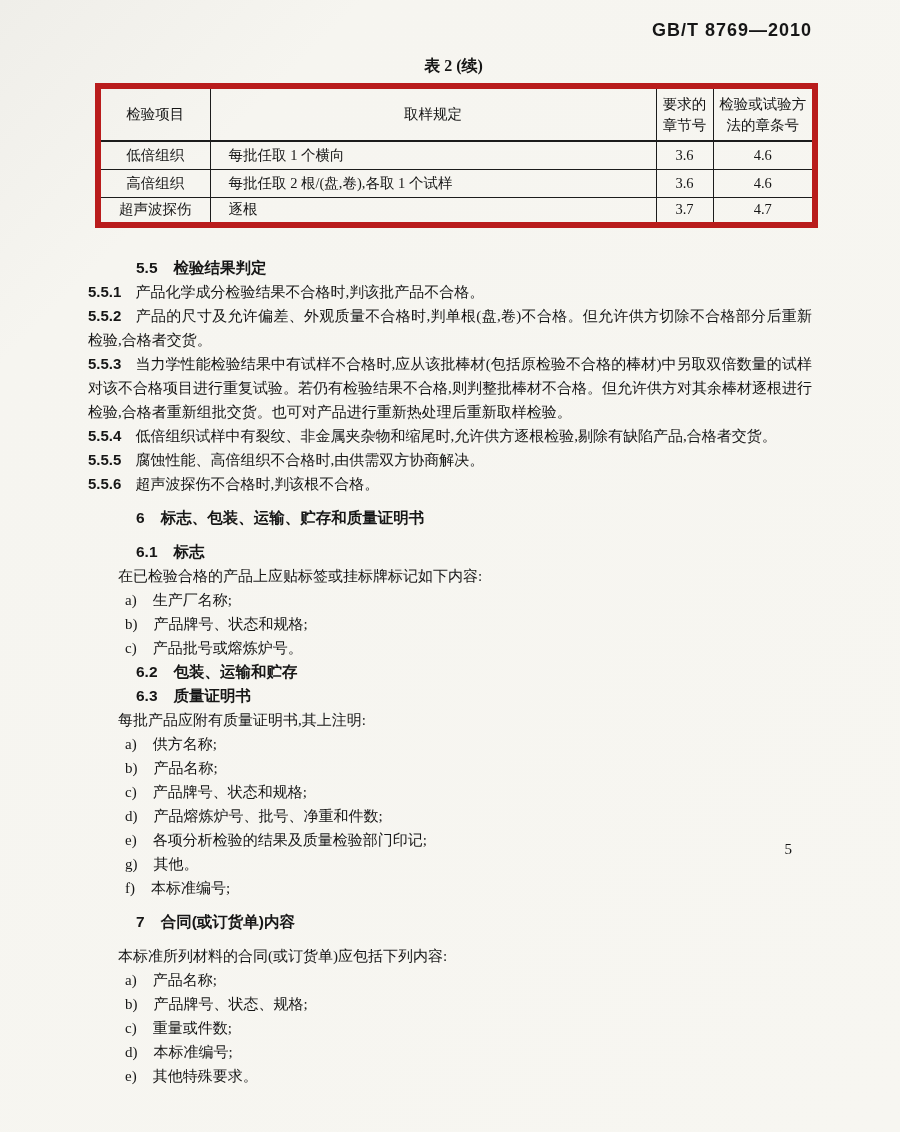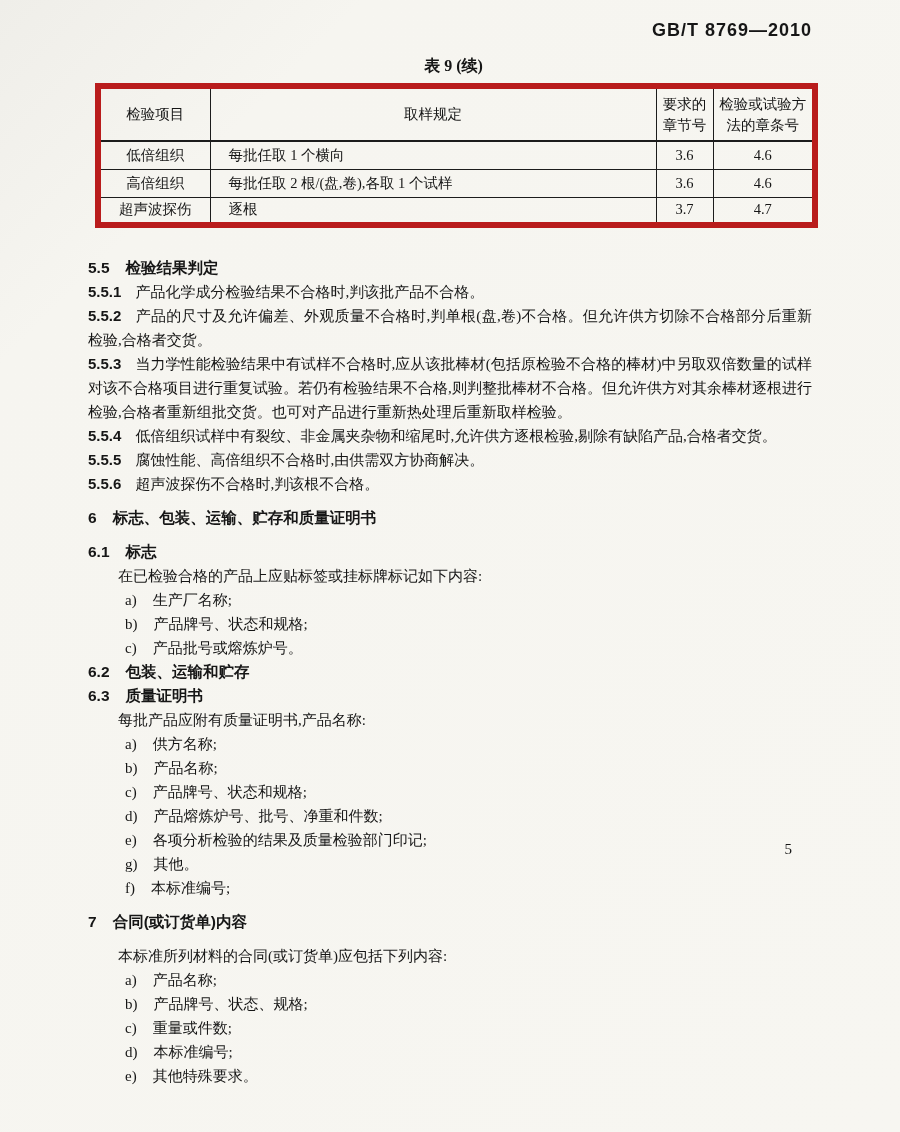--- a/index.html
+++ b/index.html
@@ -45,21 +45,21 @@
   table.spec tbody td{ height:28px; }
   table.spec tbody td.rule{ text-align:left; padding-left:18px; }
 
   
   .content{
     position:absolute; top:256px; left:88px; width:724px;
     font-size:15px; line-height:24px;
   }
   .h1, .h2{
     font-family:"Liberation Sans","DejaVu Sans",sans-serif;
-    font-weight:bold; font-size:15.5px;
+    font-weight:bold; font-size:15.5px;margin-left:48px;
   }
   .h1 .num, .h2 .num{ margin-right:16px; font-weight:bold; }
   .sp-before{ margin-top:10px; }
   .clause{ text-align:justify; }
   .clause .num{
     font-family:Liberation Sans, sans-serif;
     font-weight:bold; margin-right:14px; white-space:nowrap;
   }
   .para{ text-indent:2em; }
   .li{ padding-left:37px; }
@@ -71,21 +71,21 @@
     font-size:15px;
   }
 </style>
 </head>
 <body>
 
 <div class="page">
 
   <div class="std-code">GB/T 8769—2010</div>
 
-  <div class="tbl-caption">表 9 (续)</div>
+  <div class="tbl-caption">表 2 (续)</div>
 
   <table class="spec">
     <colgroup>
         <col class="c1">
         <col class="c2">
         <col class="c3">
         <col class="c4">
       </colgroup>
     <thead>
       <tr>
@@ -166,21 +166,21 @@
       <span class="marker">c)</span><span>产品批号或熔炼炉号。</span>
     </div>
 
     <div class="h2">
       <span class="num">6.2</span><span>包装、运输和贮存</span>
     </div>
 
     <div class="h2">
       <span class="num">6.3</span><span>质量证明书</span>
     </div>
-    <div class="para">每批产品应附有质量证明书,产品名称:</div>
+    <div class="para">每批产品应附有质量证明书,其上注明:</div>
     <div class="li">
       <span class="marker">a)</span><span>供方名称;</span>
     </div>
     <div class="li">
       <span class="marker">b)</span><span>产品名称;</span>
     </div>
     <div class="li">
       <span class="marker">c)</span><span>产品牌号、状态和规格;</span>
     </div>
     <div class="li">

